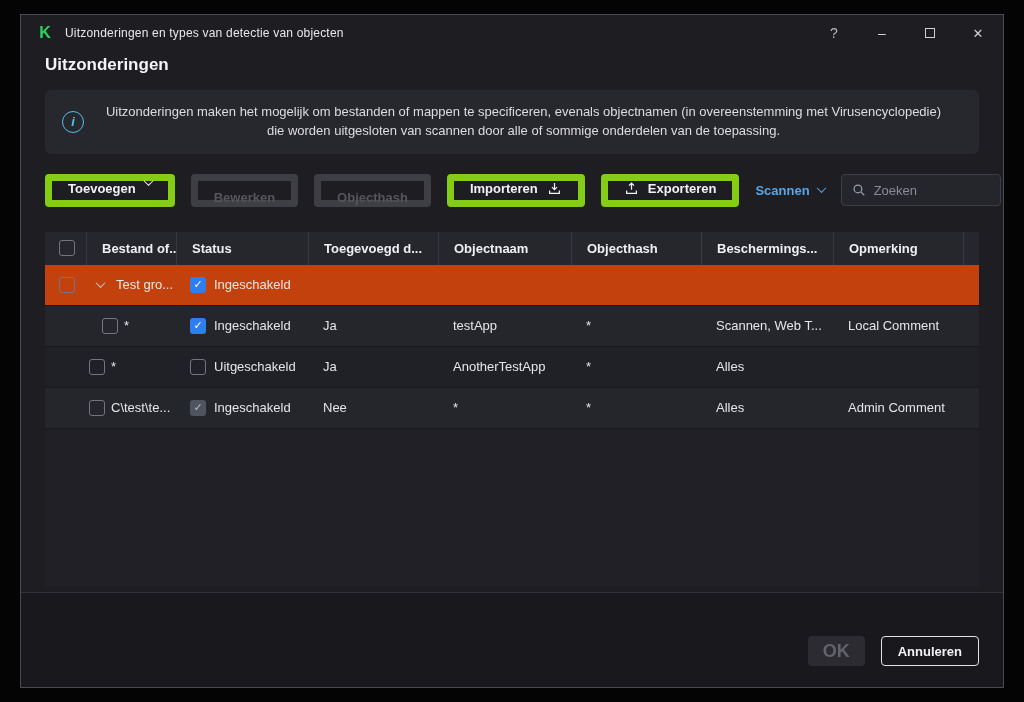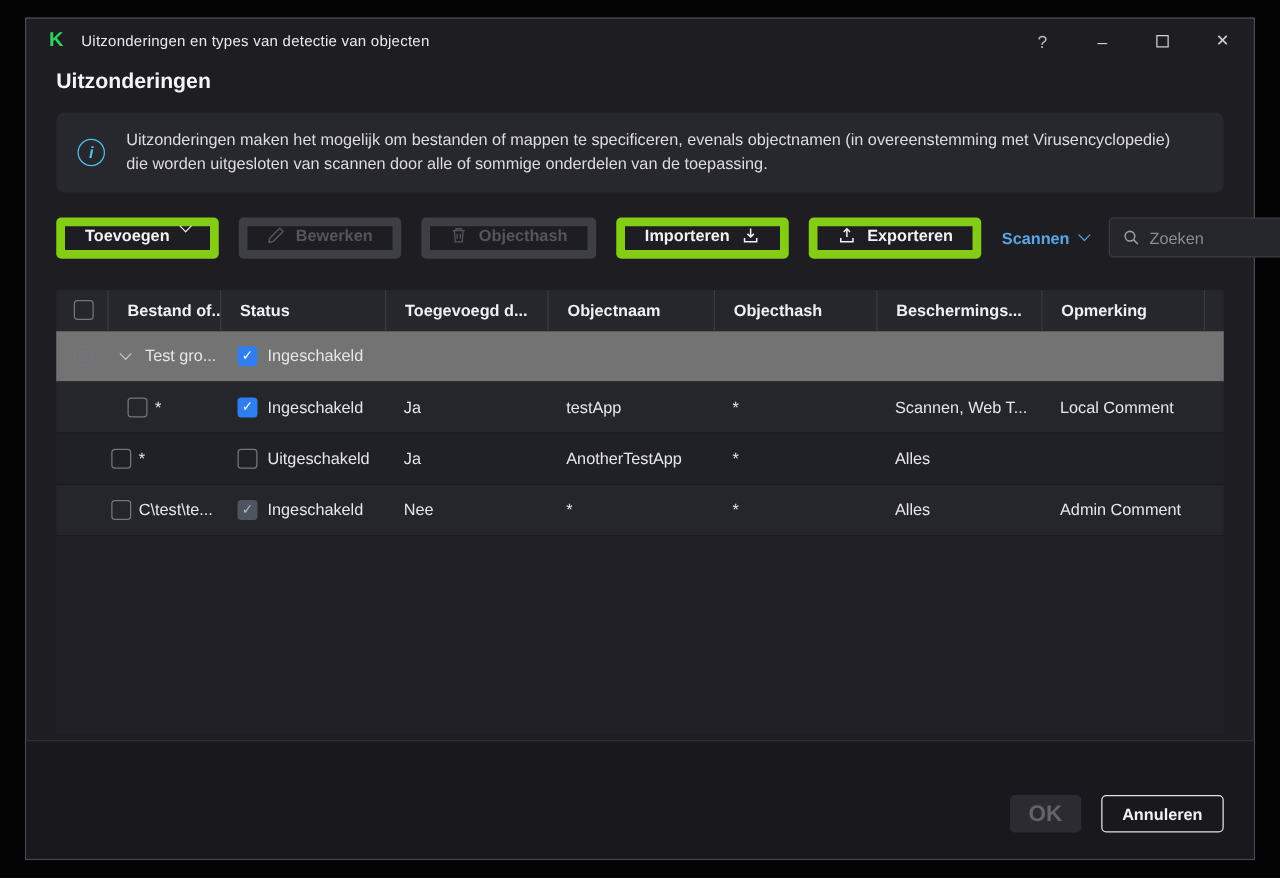--- a/index.html
+++ b/index.html
@@ -25,50 +25,50 @@
 
   
   .heading { margin:4px 24px 0; font-size:17px; font-weight:700; color:#f4f4f6; }
   .infobox { position:relative; margin:15px 24px 0; background:#27272e; border-radius:6px;
              padding:13px 20px 13px 56px; min-height:62px; }
   .info-icon { position:absolute; left:17px; top:50%; transform:translateY(-50%);
                width:22px; height:22px; border:1.6px solid #4ec1e8; border-radius:50%;
                color:#4ec1e8; font-size:13px; font-weight:700; font-style:italic;
                display:flex; align-items:center; justify-content:center; }
   .info-icon::before { content:"i"; }
-  .info-text { font-size:13px; line-height:1.45; color:#dddde1; max-width:845px; }
+  .info-text { font-size:13px; line-height:1.45; color:#dddde1; max-width:845px;text-align:center; }
 
   
   .toolbar { margin:20px 24px 0; display:flex; align-items:center; gap:16px; }
   .btn { height:33px; padding:0 16px; border:7px solid #84cc16; border-radius:4px;
          background:transparent; color:#f2f2f4; font-size:13px; font-weight:600;
          font-family:inherit; display:inline-flex; align-items:flex-start; gap:9px; cursor:pointer; }
   .btn svg { display:block; }
-  .btn.disabled { border-color:#3e3e45; color:#55555c; cursor:default; }
+  .btn.disabled { border-color:#3e3e45; color:#55555c; cursor:default;flex-direction:column; }
   .chev { display:inline-block; width:7px; height:7px; border-right:1.6px solid currentColor;
           border-bottom:1.6px solid currentColor; transform:rotate(45deg) translate(-1px,-1px);
           margin-top:-2px; }
   .view-link { margin-left:auto; display:flex; align-items:center; gap:8px; color:#58a6e8;
                font-size:13px; font-weight:700; cursor:pointer; }
   .searchbox { width:160px; height:32px; background:#25252c; border:1px solid #3d3d45;
                border-radius:4px; display:flex; align-items:center; padding:0 10px; gap:8px; }
   .searchbox input { flex:1; min-width:0; background:transparent; border:none; outline:none;
                      color:#ffffff; font-size:13px; font-family:inherit; }
   .searchbox input::placeholder { color:#8b8b94; }
 
   
   .table { margin:25px 24px 0; height:355px; background:#202026; }
   .thead, .trow { display:grid;
     grid-template-columns:41px 90px 132px 130px 133px 130px 132px 130px 18px; }
   .thead { height:33px; background:#26262d; }
   .th { display:flex; align-items:center; padding-left:15px; font-size:13px; font-weight:700;
         color:#eef0f2; white-space:nowrap; overflow:hidden; border-left:1px solid #393941; }
   .th.cb-cell { border-left:none; padding-left:14px; }
   .trow { height:41px; align-items:center; border-bottom:1px solid #19191d; cursor:default; }
-  .trow.row-group { background:#737373; }
+  .trow.row-group { background:#c2410c; }
   .trow.row-a { background:#25252c; }
   .trow.row-b { background:#202027; }
   .td { display:flex; align-items:center; padding-left:15px; font-size:13px; color:#e6e6ea;
         white-space:nowrap; overflow:hidden; height:100%; }
   .td.cb-cell { padding-left:14px; }
   .td.name-cell { padding-left:3px; gap:6px; }
   .td.name-cell.indent1 { padding-left:16px; }
   .td.status-cell { padding-left:14px; gap:8px; }
 
   .cb { width:16px; height:16px; border-radius:3px; flex:0 0 auto;

